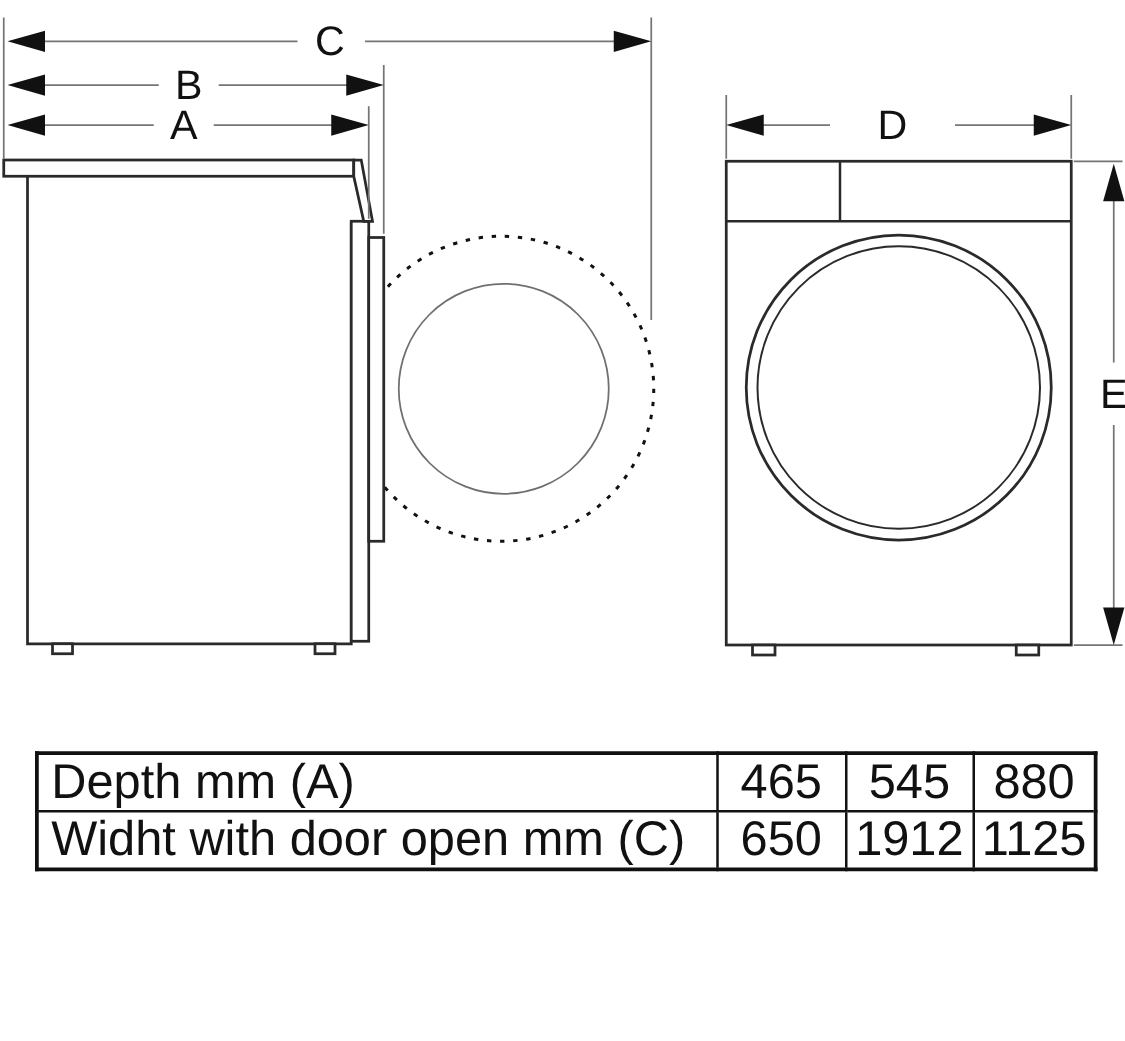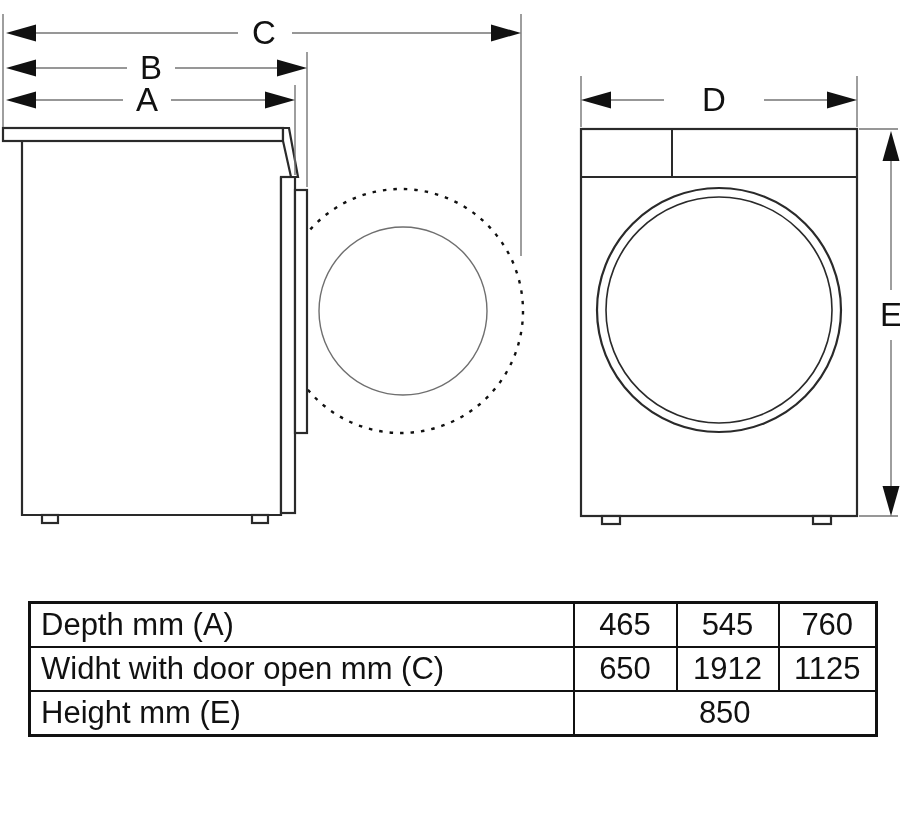--- a/index.html
+++ b/index.html
@@ -13,21 +13,21 @@
   .thin{stroke:var(--outline,#2a2a2a);stroke-width:2;fill:none;}
   .dim {stroke:var(--dim-line,#757575);stroke-width:1.4;fill:none;}
   .arr {fill:var(--arrow,#111111);stroke:none;}
   .dash{stroke:var(--arrow,#111111);stroke-width:2.4;fill:none;stroke-dasharray:3.5 7;}
   .drum{stroke:var(--drum-line,#6f6f6f);stroke-width:1.4;fill:none;}
   .doorin{stroke:var(--outline,#2a2a2a);stroke-width:1.6;fill:none;}
   .dlabel{font-size:33px;fill:var(--text,#111111);text-anchor:middle;}
   table.spec{position:absolute;left:28px;top:601px;width:847px;
              border-collapse:collapse;table-layout:fixed;
              border:3px solid var(--table-border,#111111);
-             font-size:31px;color:var(--text,#111111);}
+             font-size:39px;color:var(--text,#111111);}
   table.spec td{border:2px solid var(--table-border,#111111);height:42px;
                 padding:0;white-space:nowrap;overflow:hidden;}
   table.spec td.lbl{padding-left:10px;text-align:left;}
   table.spec td.val{text-align:center;}
 </style>
 </head>
 <body>
 
 <div class="stage">
 
@@ -117,27 +117,23 @@
       <col style="width:544px">
         <col style="width:103px">
         <col style="width:102px">
         <col style="width:98px">
     </colgroup>
     <tbody>
       <tr>
         <td class="lbl">Depth mm (A)</td>
         <td class="val">465</td>
         <td class="val">545</td>
-        <td class="val">760</td>
+        <td class="val">880</td>
       </tr>
       <tr>
         <td class="lbl">Widht with door open mm (C)</td>
         <td class="val">650</td>
         <td class="val">1912</td>
         <td class="val">1125</td>
       </tr>
-      <tr>
-        <td class="lbl">Height mm (E)</td>
-        <td class="val" colspan="3">850</td>
-      </tr>
     </tbody>
   </table>
 </div>
 
 </body></html>

